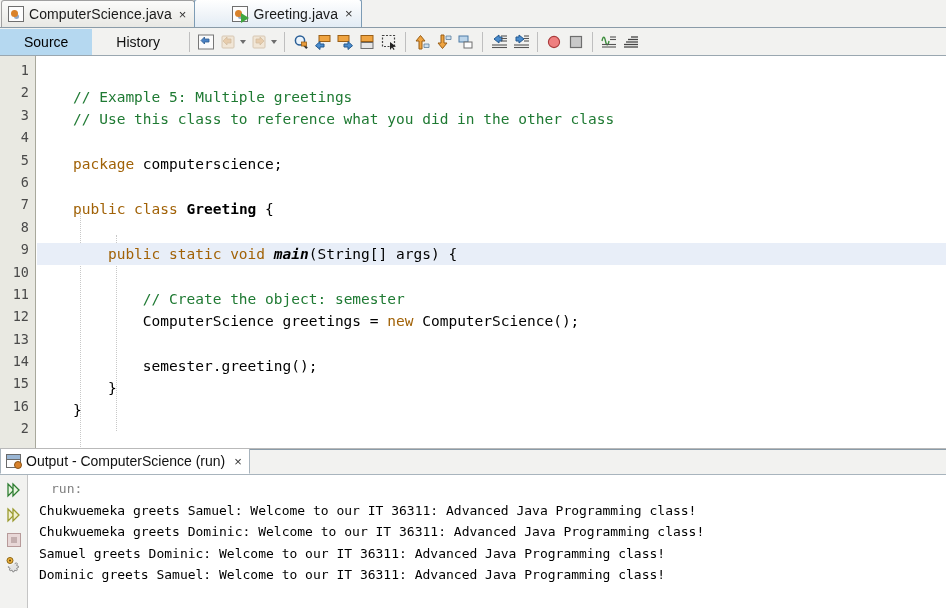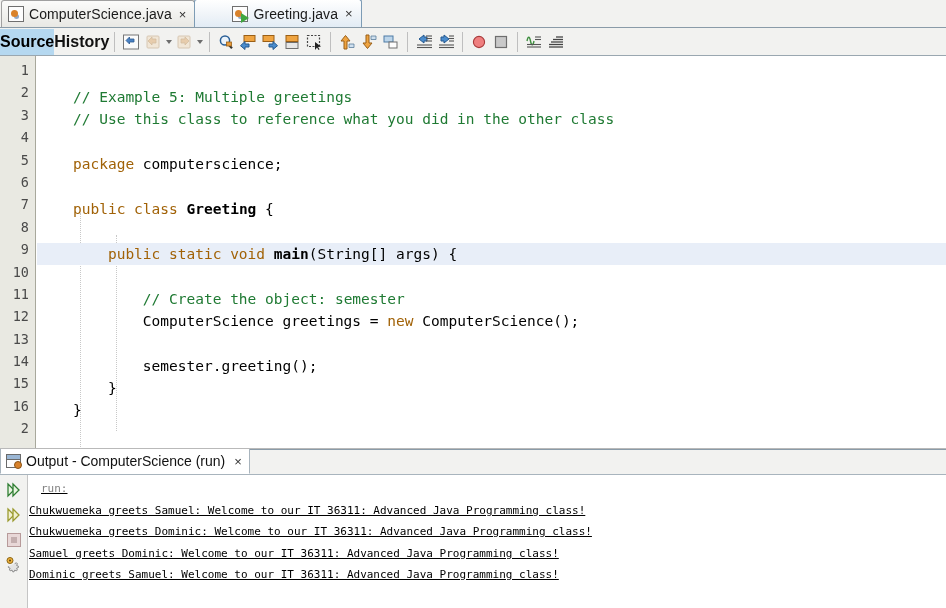--- a/index.html
+++ b/index.html
@@ -101,25 +101,24 @@
     background: #f2f2f0;
     border-bottom: 1px solid #9aa7b0;
     display: flex;
     align-items: center;
     box-sizing: border-box;
   }
   .srcbtn {
     height: 26px;
     display: flex;
     align-items: center;
-    padding: 0 0;
-    font-size: 16px;
+    padding: 0 24px;
+    font-size: 14px;
     color: #111;
     box-sizing: border-box;
-    font-weight: bold;
   }
   .srcbtn.sel {
     background: #b5d8f0;
     color: #000;
   }
   .tbsep {
     width: 1px;
     height: 20px;
     background: #bfbfbf;
     margin: 0 5px;
@@ -194,21 +193,21 @@
     color: #4a4a4a;
     box-sizing: border-box;
   }
   .code-text { padding-left: 36px; }
   .hl-line { background: #e8eef8; }
   
   .t-cmt { color: #1f7a33; }
   .t-kw  { color: #a16207; font-weight: normal; }
   .t-pl  { color: #000000; }
   .t-cls { color: #000000; font-weight: bold; }
-  .t-mth { color: #000000; font-weight: bold; }
+  .t-mth { color: #000000; font-weight: bold; font-style: italic; }
 
   
   .fold-box {
     position: absolute;
     width: 11px; height: 11px;
     border: 1px solid #7a7a7a;
     background: #ffffff;
     box-sizing: border-box;
   }
   .fold-box::before {
@@ -310,25 +309,25 @@
     padding-top: 2px;
   }
   .outtool {
     width: 28px; height: 25px;
     display: flex; align-items: center; justify-content: center;
   }
   .outtext {
     position: absolute;
     left: 29px; right: 0; top: 0; bottom: 0;
     font-family: "DejaVu Sans Mono", monospace;
-    font-size: 11px;
+    font-size: 13px;
+    padding-left: 10px;
     padding-top: 3px;
     box-sizing: border-box;
     overflow: hidden;
-    text-decoration: underline;
   }
   .oline {
     height: 21.5px;
     line-height: 21.5px;
     white-space: pre;
     color: #000000;
   }
   .oline.dim { color: #808080; padding-left: 12px; }
 </style>
 </head>

